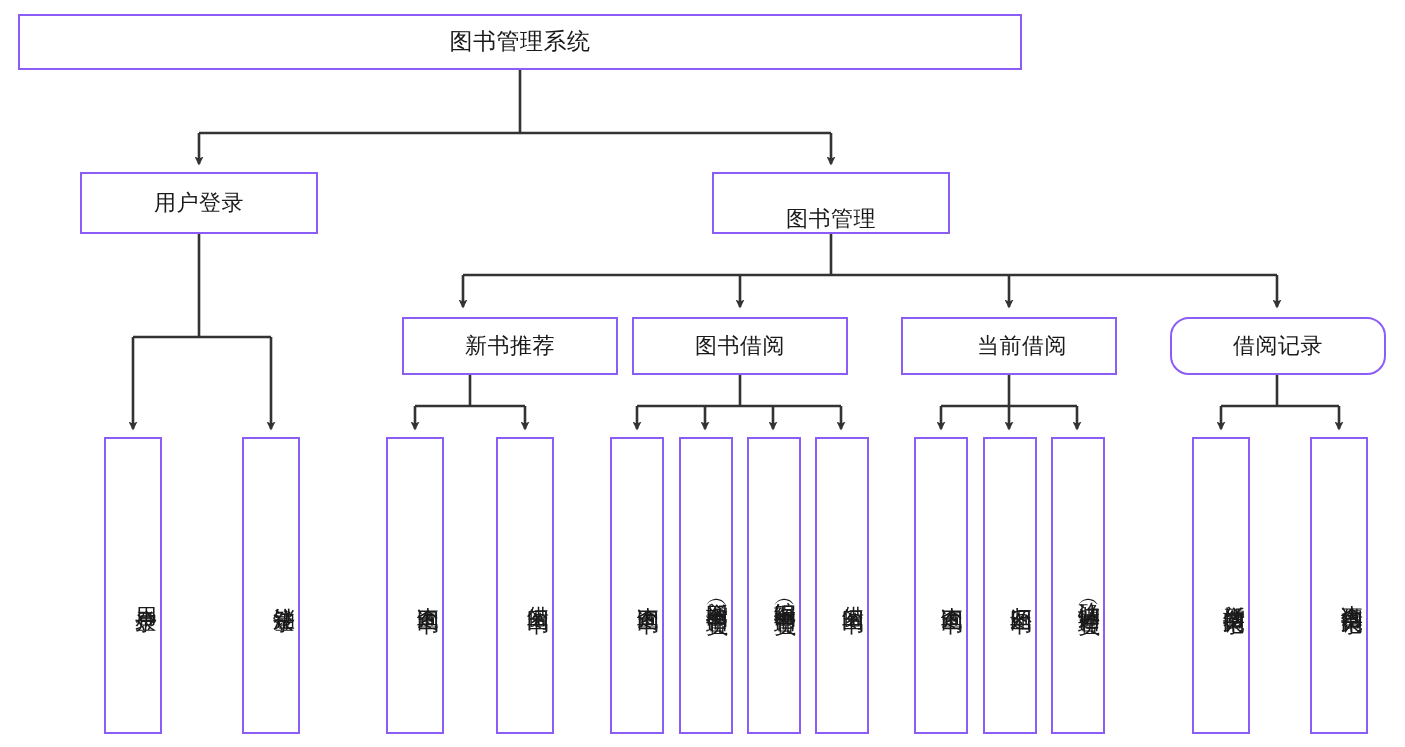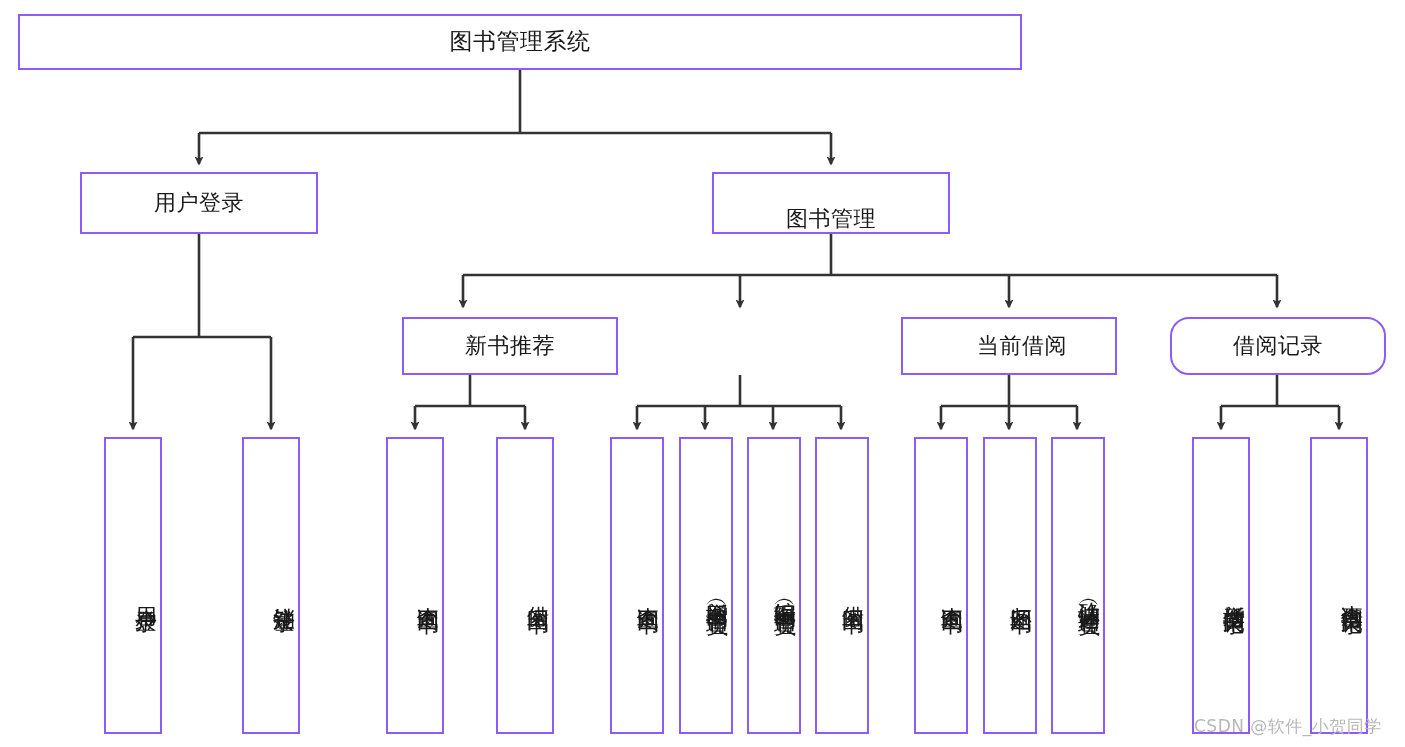--- a/index.html
+++ b/index.html
@@ -127,20 +127,23 @@
   <div class="node horiz" style="left:80px; top:172px; width:238px; height:62px;">
     <span>用户登录</span>
   </div>
   <div class="node horiz" style="left:712px; top:172px; width:238px; height:62px;align-items:flex-end;">
     <span>图书管理</span>
   </div>
 
   <div class="node horiz" style="left:362px; top:317px; width:216px; height:58px;margin-left:40px;">
     <span>新书推荐</span>
   </div>
+  <div class="node horiz" style="left:632px; top:317px; width:216px; height:58px;">
+    <span>图书借阅</span>
+  </div>
   <div class="node horiz" style="left:901px; top:317px; width:216px; height:58px;padding-left:26px;">
     <span>当前借阅</span>
   </div>
   <div class="node horiz" style="left:1170px; top:317px; width:216px; height:58px;border-radius:19px;">
     <span>借阅记录</span>
   </div>
 
   <div class="node vert" style="left:104px; top:437px; width:58px; height:297px;">
     <span>用户登录</span>
   </div>
@@ -178,17 +181,14 @@
     <span>确认归还（管理员）</span>
   </div>
 
   <div class="node vert" style="left:1192px; top:437px; width:58px; height:297px;">
     <span>新增借阅记录</span>
   </div>
   <div class="node vert" style="left:1310px; top:437px; width:58px; height:297px;">
     <span>查询借阅记录</span>
   </div>
 
-  <div class="watermark" style="left:1194px; top:715px;">
-    <span>CSDN @软件_小贺同学</span>
-  </div>
 
 </div>
 
 </body></html>

